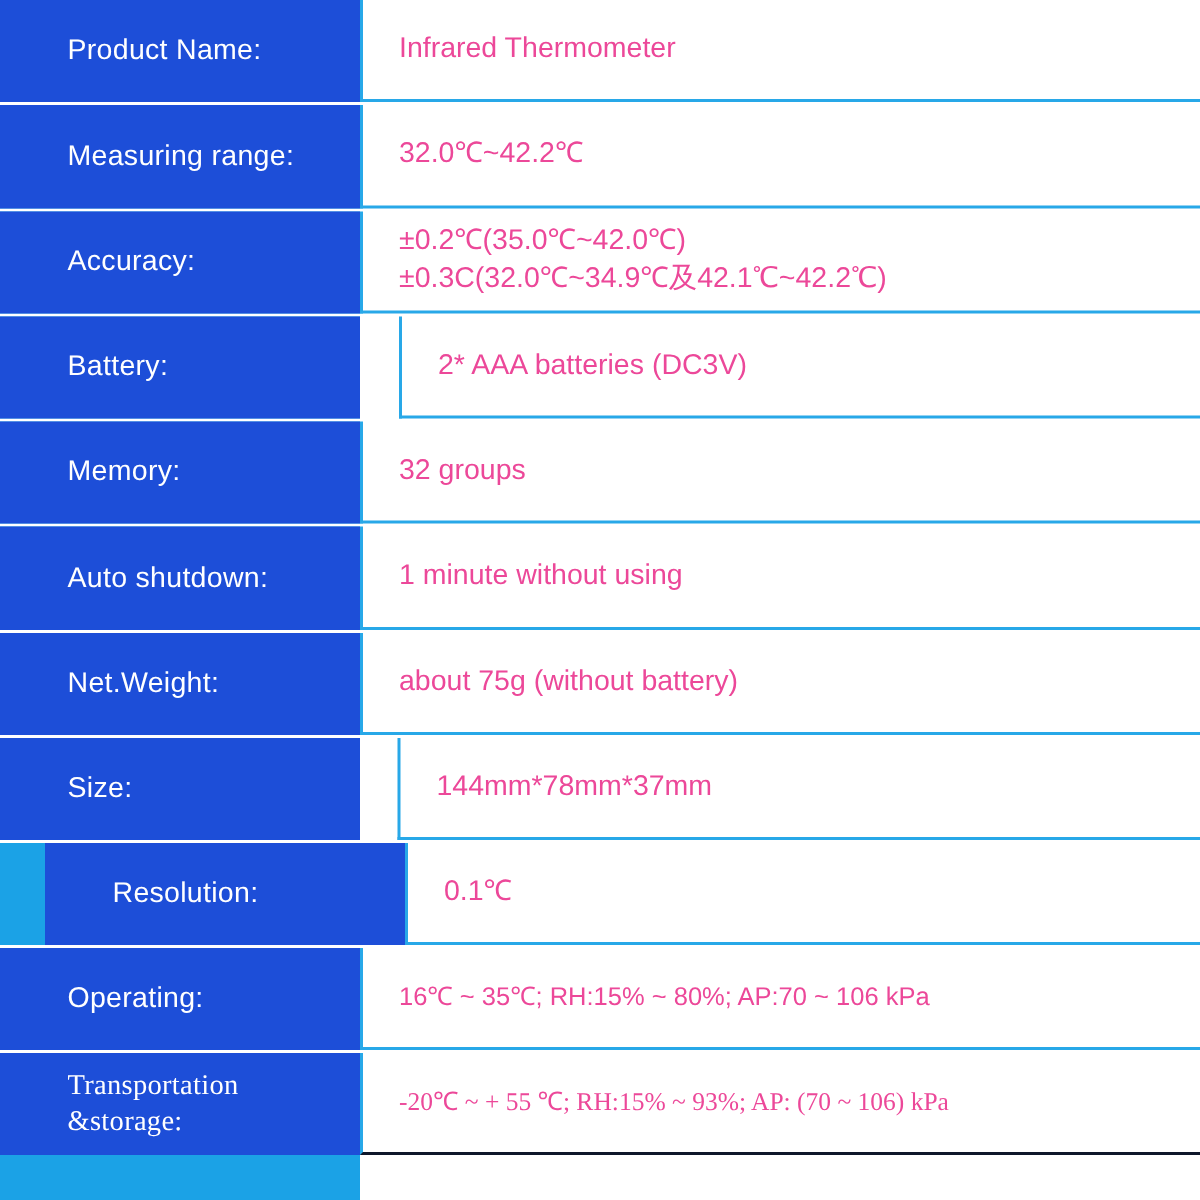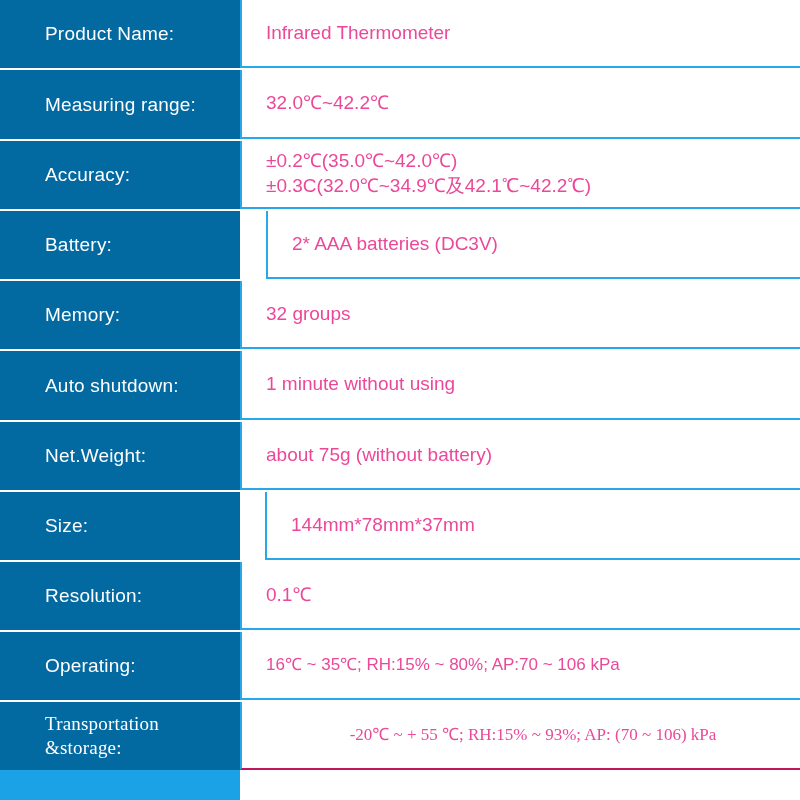--- a/index.html
+++ b/index.html
@@ -60,21 +60,21 @@
   .label-cell {
     width: 240px;
     flex: 0 0 240px;
     box-sizing: border-box;
     padding: 0 0 0 45px;
     display: flex;
     align-items: center;
     color: #ffffff;
     font-size: 19px;
     letter-spacing: 0.2px;
-    background: #0369a1;
+    background: #1d4ed8;
   }
   .label-cell.two-line {
     line-height: 1.25;
     display: flex;
     align-items: center;
   }
   .value-cell {
     flex: 1 1 auto;
     box-sizing: border-box;
     padding: 0 0 0 24px;
@@ -82,22 +82,21 @@
     flex-direction: column;
     justify-content: center;
     color: #ec4899;
     font-size: 19px;
     background: #ffffff;
     border-bottom: 2px solid #28a8e8;
     border-left: 2px solid #28a8e8;
     margin-left: 0;
   }
   .row:last-child .value-cell {
-    border-bottom: 2px solid #be185d;
-    align-items: center;
+    border-bottom: 2px solid #0f172a;
   }
   .value-line {
     white-space: nowrap;
     line-height: 1.3;
   }
   .value-cell.small {
     font-size: 17px;
   }
   
   .row > .label-cell {
@@ -154,21 +153,21 @@
         <div class="value-cell">
           <div class="value-line">about 75g (without battery)</div>
         </div>
       </div>
       <div class="row" style="height: 70px; gap: 25px;">
         <div class="label-cell">Size:</div>
         <div class="value-cell">
           <div class="value-line">144mm*78mm*37mm</div>
         </div>
       </div>
-      <div class="row" style="height: 70px;">
+      <div class="row" style="height: 70px; padding-left: 30px;">
         <div class="label-cell">Resolution:</div>
         <div class="value-cell">
           <div class="value-line">0.1℃</div>
         </div>
       </div>
       <div class="row" style="height: 70px;">
         <div class="label-cell">Operating:</div>
         <div class="value-cell small">
           <div class="value-line">16℃ ~ 35℃;  RH:15% ~ 80%;   AP:70 ~ 106 kPa</div>
         </div>

